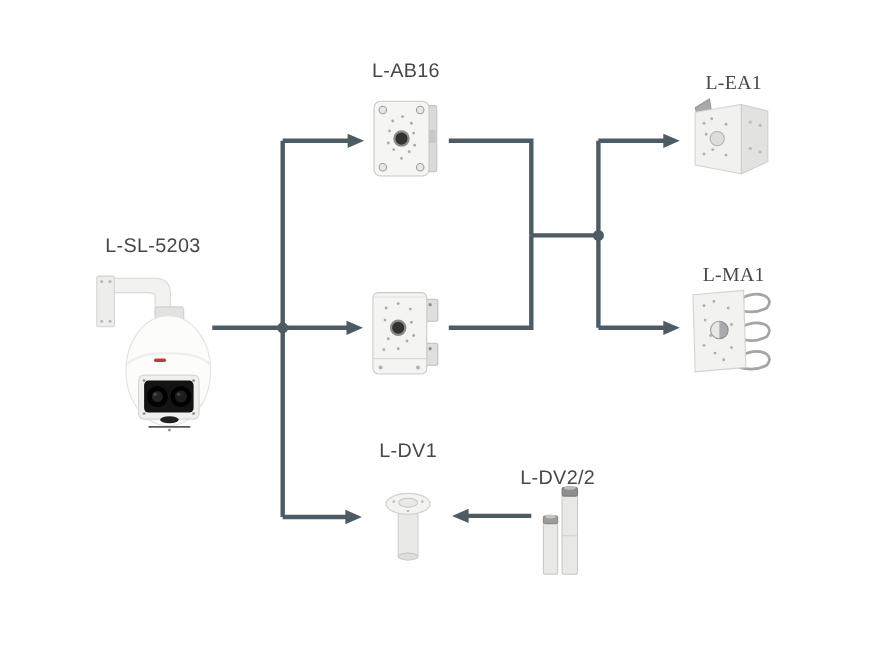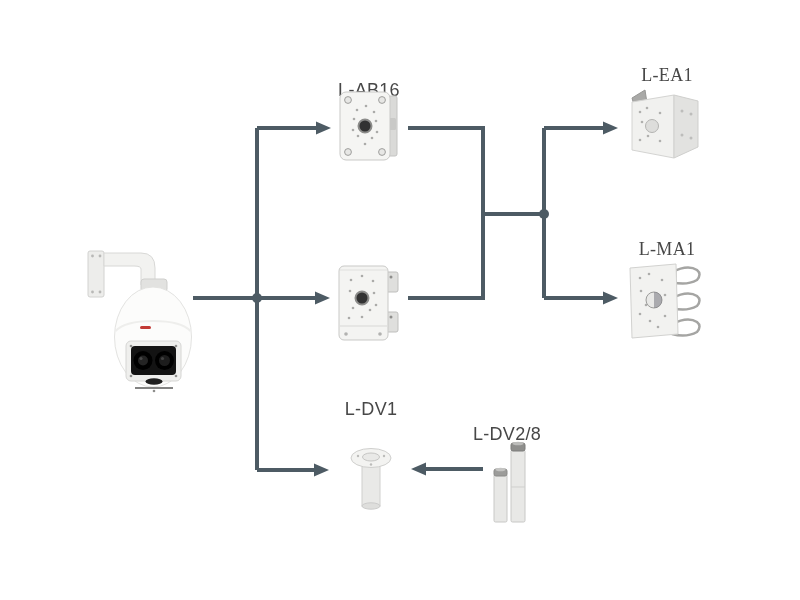--- a/index.html
+++ b/index.html
@@ -43,25 +43,26 @@
 
       <polygon points="315,291.5 315,304.5 330,298"></polygon>
       <polygon points="316,121.5 316,134.5 331,128"></polygon>
       <polygon points="314,463.5 314,476.5 329,470"></polygon>
       <polygon points="603,121.5 603,134.5 618,128"></polygon>
       <polygon points="603,291.5 603,304.5 618,298"></polygon>
       <polygon points="426,462.5 426,475.5 411,469"></polygon>
     </g>
   </svg>
 
-  <div class="node-label" style="left:289px;top:80px;text-align:center;">L-AB16</div>
+  <div class="node-label" style="left:59px;top:213px;">L-SL-5203</div>
+  <div class="node-label" style="left:289px;top:54px;text-align:center;">L-AB16</div>
   <div class="node-label" style="left:587px;top:65px;font-family:Liberation Serif, serif;">L-EA1</div>
   <div class="node-label" style="left:587px;top:239px;font-family:Liberation Serif, serif;">L-MA1</div>
   <div class="node-label" style="left:291px;top:399px;">L-DV1</div>
-  <div class="node-label" style="left:427px;top:424px;">L-DV2/8</div>
+  <div class="node-label" style="left:427px;top:424px;">L-DV2/2</div>
 
   <svg class="illus" style="left:85px;top:243px;" width="115" height="152" viewBox="0 0 115 152">
 
     <rect x="3" y="8" width="16" height="46" rx="2" fill="#ededeb" stroke="#d2d2d0"></rect>
     <circle cx="7.5" cy="13" r="1.4" fill="#b8b8b6"></circle>
     <circle cx="15" cy="13" r="1.4" fill="#b8b8b6"></circle>
     <circle cx="7.5" cy="49" r="1.4" fill="#b8b8b6"></circle>
     <circle cx="15" cy="49" r="1.4" fill="#b8b8b6"></circle>
 
     <path d="M19 10 H56 Q70 10 70 25 V42 H56 V26 Q56 23 49 23 H19 Z" fill="#f2f2f0" stroke="#d8d8d6"></path>

